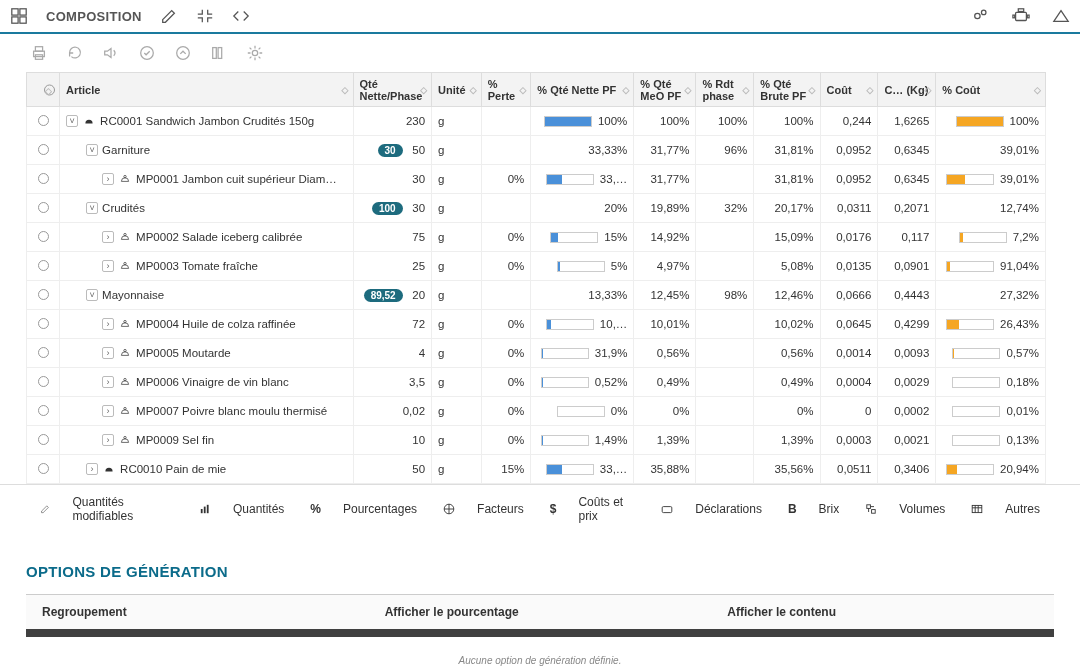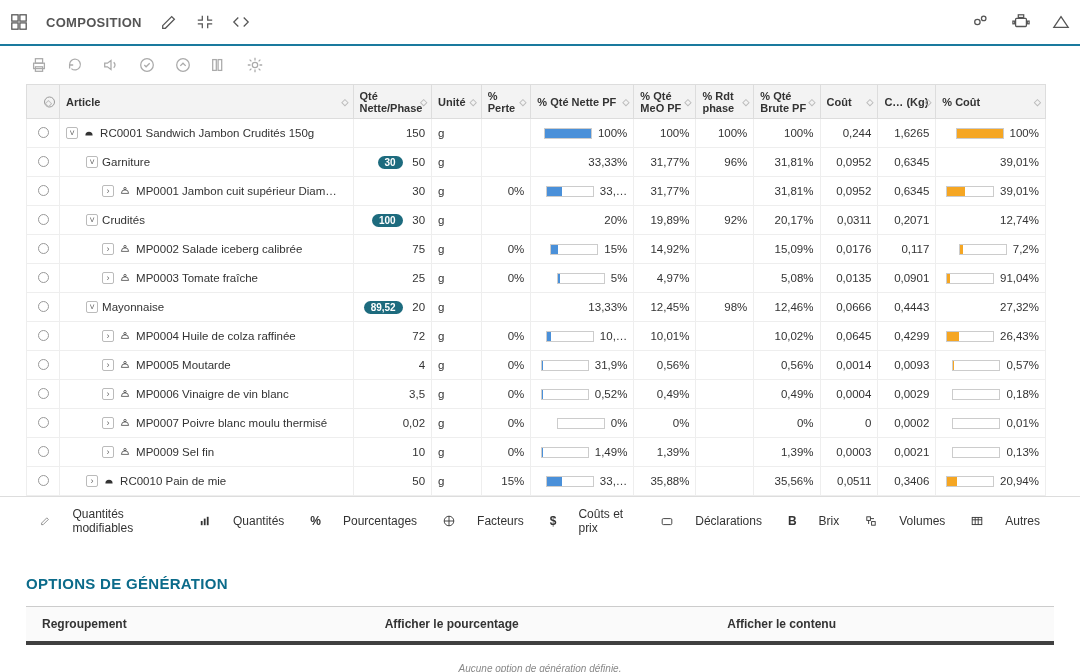--- a/index.html
+++ b/index.html
@@ -1,17 +1,17 @@
 <!DOCTYPE html>
 <html><head>
 <meta charset="utf-8">
 <style>
   * { box-sizing: border-box; margin: 0; padding: 0; }
   body { font-family: Arial, Helvetica, sans-serif; font-size: 12px; color: #333; background: #fff; width: 1080px; }
-  .topbar { display: flex; align-items: center; height: 46px; border-bottom: 2px solid #1a7a9e; padding: 0 10px; gap: 18px; }
+  .topbar { display: flex; align-items: center; height: 34px; border-bottom: 2px solid #1a7a9e; padding: 0 10px; gap: 18px; }
   .topbar .left { display: flex; align-items: center; gap: 18px; }
   .topbar .right { margin-left: auto; display: flex; align-items: center; gap: 22px; }
   .topbar .title { font-weight: bold; font-size: 13px; color: #555; letter-spacing: 0.3px; }
   .icon-btn { width: 18px; height: 18px; display: inline-flex; align-items: center; justify-content: center; color: #555; cursor: pointer; }
   .icon-btn svg { width: 18px; height: 18px; stroke: #555; fill: none; stroke-width: 1.4; }
   .toolbar2 { display: flex; align-items: center; gap: 18px; padding: 10px 30px; color: #999; }
   .toolbar2 .icon-btn svg { stroke: #aaa; }
   table.grid { border-collapse: collapse; width: 1020px; margin: 0 26px; }
   table.grid th { background: #f3f3f3; border: 1px solid #ddd; padding: 4px 6px; font-size: 11px; font-weight: bold; color: #333; text-align: left; position: relative; height: 34px; }
   table.grid th .sort { position: absolute; right: 4px; top: 50%; transform: translateY(-50%); color: #bbb; font-size: 9px; }
@@ -23,21 +23,21 @@
   .icon-sm { display: inline-block; width: 14px; height: 12px; margin-right: 4px; vertical-align: middle; }
   .badge { background: #1d6b7e; color: #fff; border-radius: 10px; padding: 1px 7px; font-size: 10px; font-weight: bold; display: inline-block; }
   .bar-cell { display: flex; align-items: center; gap: 6px; justify-content: flex-end; }
   .bar { width: 48px; height: 11px; border: 1px solid #ccc; background: #fff; position: relative; }
   .bar .fill { position: absolute; left: 0; top: 0; bottom: 0; }
   .blue { background: #4a90d9; }
   .orange { background: #f5a623; }
   .footer-tabs { display: flex; gap: 26px; padding: 10px 40px; border-top: 1px solid #ddd; font-size: 12px; color: #333; }
   .footer-tabs .tab { display: flex; align-items: center; gap: 22px; cursor: pointer; }
   .section-title { color: #0b6b8a; font-weight: bold; font-size: 15px; padding: 30px 26px 14px; letter-spacing: 0.3px; }
-  .gen-header { display: flex; border-top: 1px solid #ccc; border-bottom: 4px solid #404040; margin: 0 26px; background: #fafafa; }
+  .gen-header { display: flex; border-top: 1px solid #ccc; border-bottom: 8px solid #404040; margin: 0 26px; background: #fafafa; }
   .gen-header div { flex: 1; padding: 10px 16px; font-weight: bold; font-size: 12px; }
   .gen-empty { text-align: center; color: #888; font-style: italic; padding: 18px; font-size: 10px; }
   .indent1 { padding-left: 20px; }
   .indent2 { padding-left: 36px; }
   .art-cell { display: flex; align-items: center; }
 </style>
 </head>
 <body>
 
 <div class="topbar">
@@ -160,21 +160,21 @@
         <td class="radio"><span></span></td>
         <td>
           <div class="art-cell ">
             <span class="chev">˅</span>
             <span class="icon-sm"><svg width="14" height="12" viewBox="0 0 20 20" fill="#333">
                 <path d="M4 14 q0 -6 6 -6 q6 0 6 6 z M8 8 l-1 -3 M12 8 l1 -3"></path>
               </svg></span>
             <span>RC0001 Sandwich Jambon Crudités 150g</span>
           </div>
         </td>
-        <td class="num">150</td>
+        <td class="num">230</td>
         <td>g</td>
         <td class="num"></td>
         <td class="num">
           <div class="bar-cell">
             <div class="bar">
               <div class="fill blue" style="width:100%"></div>
             </div>
             <span>100%</span>
           </div>
         </td>
@@ -254,21 +254,21 @@
           <div class="art-cell indent1">
             <span class="chev">˅</span>
             <span>Crudités</span>
           </div>
         </td>
         <td class="num"><span class="badge">100</span> &nbsp; 30</td>
         <td>g</td>
         <td class="num"></td>
         <td class="num">20%</td>
         <td class="num">19,89%</td>
-        <td class="num">92%</td>
+        <td class="num">32%</td>
         <td class="num">20,17%</td>
         <td class="num">0,0311</td>
         <td class="num">0,2071</td>
         <td class="num">12,74%</td>
       </tr>
       <tr>
         <td class="radio"><span></span></td>
         <td>
           <div class="art-cell indent2">
             <span class="chev">›</span>

